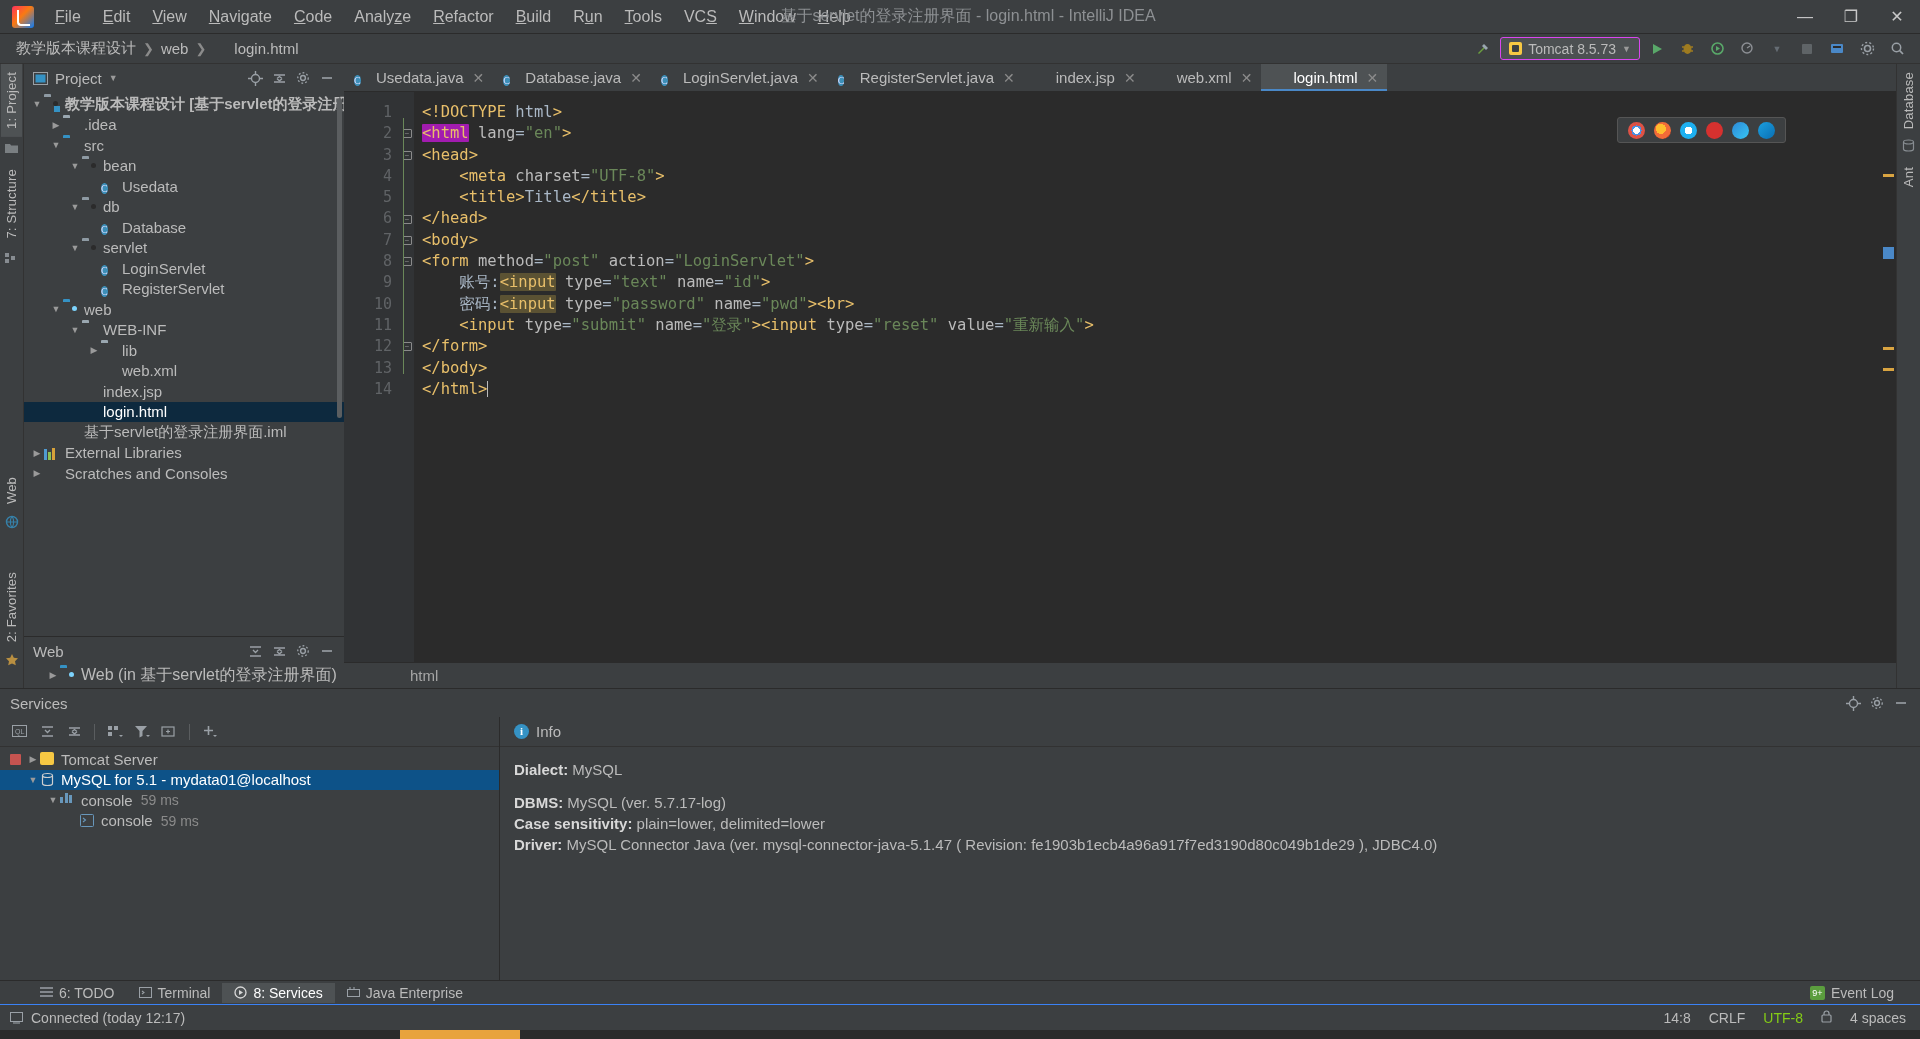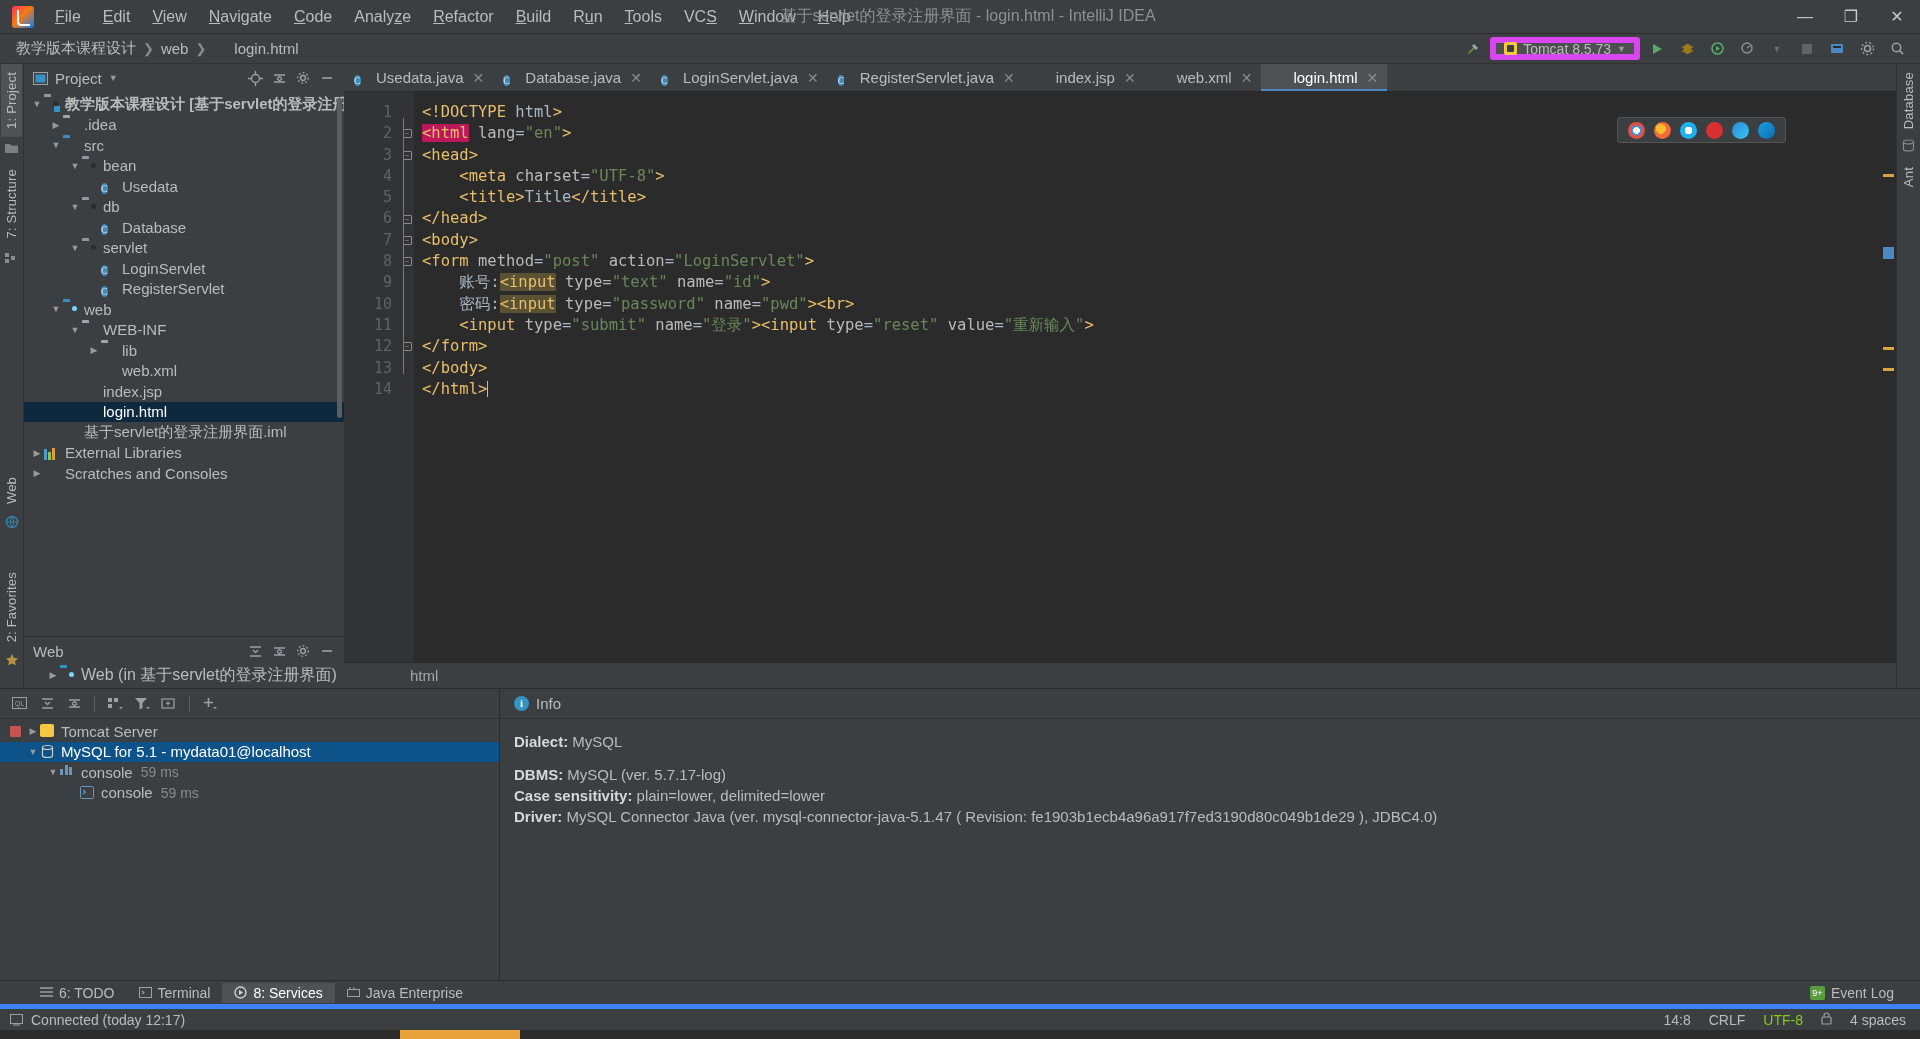--- a/index.html
+++ b/index.html
@@ -45,21 +45,21 @@
   
   .navbar {
     height:30px; background:#3c3f41; display:flex; align-items:center;
     border-bottom:1px solid #323232; flex:0 0 30px; padding-left:12px;
   }
   .crumbs { display:flex; align-items:center; gap:0; font-size:15px; color:#bbbbbb; }
   .crumb { padding:2px 4px; display:flex; align-items:center; gap:5px; cursor:default; }
   .crumb-sep { color:#8b8b8b; padding:0 3px; font-size:13px; }
   .nav-right { margin-left:auto; display:flex; align-items:center; gap:4px; padding-right:10px; }
   .run-config {
-    display:flex; align-items:center; gap:6px; background:#4c5052; border:6px solid #d946ef;
+    display:flex; align-items:center; gap:6px; background:#4c5052; border:1px solid #d946ef;
     border-radius:3px; height:23px; padding:0 8px; font-size:14px; color:#bbb; cursor:default;
   }
   .tomcat-ico {
     width:13px; height:13px; border-radius:2px; background:#f7c843; position:relative; flex:0 0 13px;
   }
   .tomcat-ico:after { content:""; position:absolute; inset:3px; background:#3c3f41; border-radius:1px; }
   .tbtn {
     width:26px; height:24px; display:flex; align-items:center; justify-content:center;
     border-radius:3px; cursor:default; color:#a9b7c6;
   }
@@ -194,21 +194,21 @@
 
   .code {
     flex:1; padding:10px 0 0 8px; font-family:"DejaVu Sans Mono", monospace;
     font-size:15.5px; line-height:21.3px; color:#a9b7c6; white-space:pre; overflow:hidden;
     position:relative;
   }
   .cl { height:21.3px; }
   .tag { color:#e8bf6a; }
   .attr { color:#bababa; }
   .str { color:#6a8759; }
-  .hl-tag { background:#be185d; border-radius:1px; }
+  .hl-tag { background:#a21caf; border-radius:1px; }
   .hl-id { background:#5b5233; border-radius:1px; }
   .caret { display:inline-block; width:1px; height:16px; background:#bbb; vertical-align:-3px; }
 
   .editor-right-rail {
     width:16px; flex:0 0 16px; background:#2b2b2b; position:relative;
   }
   .mark { position:absolute; right:2px; width:11px; height:3px; }
 
   .browser-popup {
     position:absolute; right:110px; top:25px; background:#3c3f41; border:1px solid #555;
@@ -260,21 +260,21 @@
   }
   .btab { display:flex; align-items:center; gap:6px; padding:2px 12px; font-size:14px;
           color:#bbbbbb; cursor:default; }
   .btab.active { background:#4e5254; color:#fff; }
   .bottombar .right { margin-left:auto; display:flex; align-items:center; gap:8px; padding-right:14px; }
   .ev-badge { width:15px; height:14px; background:#5b9d3e; color:#fff; font-size:9px;
               border-radius:2px; text-align:center; line-height:14px; }
 
   
   .statusbar {
-    height:26px; flex:0 0 26px; background:#3c3f41; border-top:5px solid #3b82f6;
+    height:26px; flex:0 0 26px; background:#3c3f41; border-top:1px solid #3b82f6;
     display:flex; align-items:center; padding:0 14px 0 10px; font-size:14px; color:#bbbbbb;
   }
   .sb-left { display:flex; align-items:center; gap:8px; }
   .sb-right { margin-left:auto; display:flex; align-items:center; gap:18px; }
   .sb-right span { cursor:default; }
   .dim { color:#84cc16; }
 
   
   .taskbar { height:9px; flex:0 0 9px; background:#2b2b2b; display:flex; }
   .tbseg { height:100%; }
@@ -731,20 +731,42 @@
             <path d="M1.5 3v7c0 1.1 2.2 2 5 2s5-.9 5-2V3" fill="none" stroke="#9aa0a6" stroke-width="1.2"></path>
           </svg>
       </div>
       <div class="vtab">
         <span>Ant</span>
       </div>
     </div>
   </div>
 
   <div class="services">
+    <div class="svc-head">
+      <span>Services</span>
+      <div style="margin-left:auto;display:flex;gap:2px">
+        <div class="ha">
+          <svg width="15" height="15" viewBox="0 0 15 15">
+              <circle cx="7.5" cy="7.5" r="4" fill="none" stroke="#9aa0a6" stroke-width="1.4"></circle>
+              <path d="M7.5 0v3M7.5 12v3M0 7.5h3M12 7.5h3" stroke="#9aa0a6" stroke-width="1.4"></path>
+            </svg>
+        </div>
+        <div class="ha">
+          <svg width="14" height="14" viewBox="0 0 15 15">
+              <circle cx="7.5" cy="7.5" r="2.6" fill="none" stroke="#9aa0a6" stroke-width="1.5"></circle>
+              <circle cx="7.5" cy="7.5" r="5.6" fill="none" stroke="#9aa0a6" stroke-width="1.4" stroke-dasharray="2 2.2"></circle>
+            </svg>
+        </div>
+        <div class="ha">
+          <svg width="14" height="14" viewBox="0 0 14 14">
+              <path d="M2 7h10" stroke="#9aa0a6" stroke-width="1.6"></path>
+            </svg>
+        </div>
+      </div>
+    </div>
 
     <div class="svc-body">
       <div class="svc-left">
         <div class="svc-toolbar">
           <div class="stb">
             <svg width="17" height="15" viewBox="0 0 17 15">
                 <rect x="0.5" y="1.5" width="14" height="11" fill="none" stroke="#9aa0a6"></rect>
                 <text x="3" y="10" font-size="7" fill="#9aa0a6" font-family="Liberation Sans">QL</text>
               </svg>
           </div>

